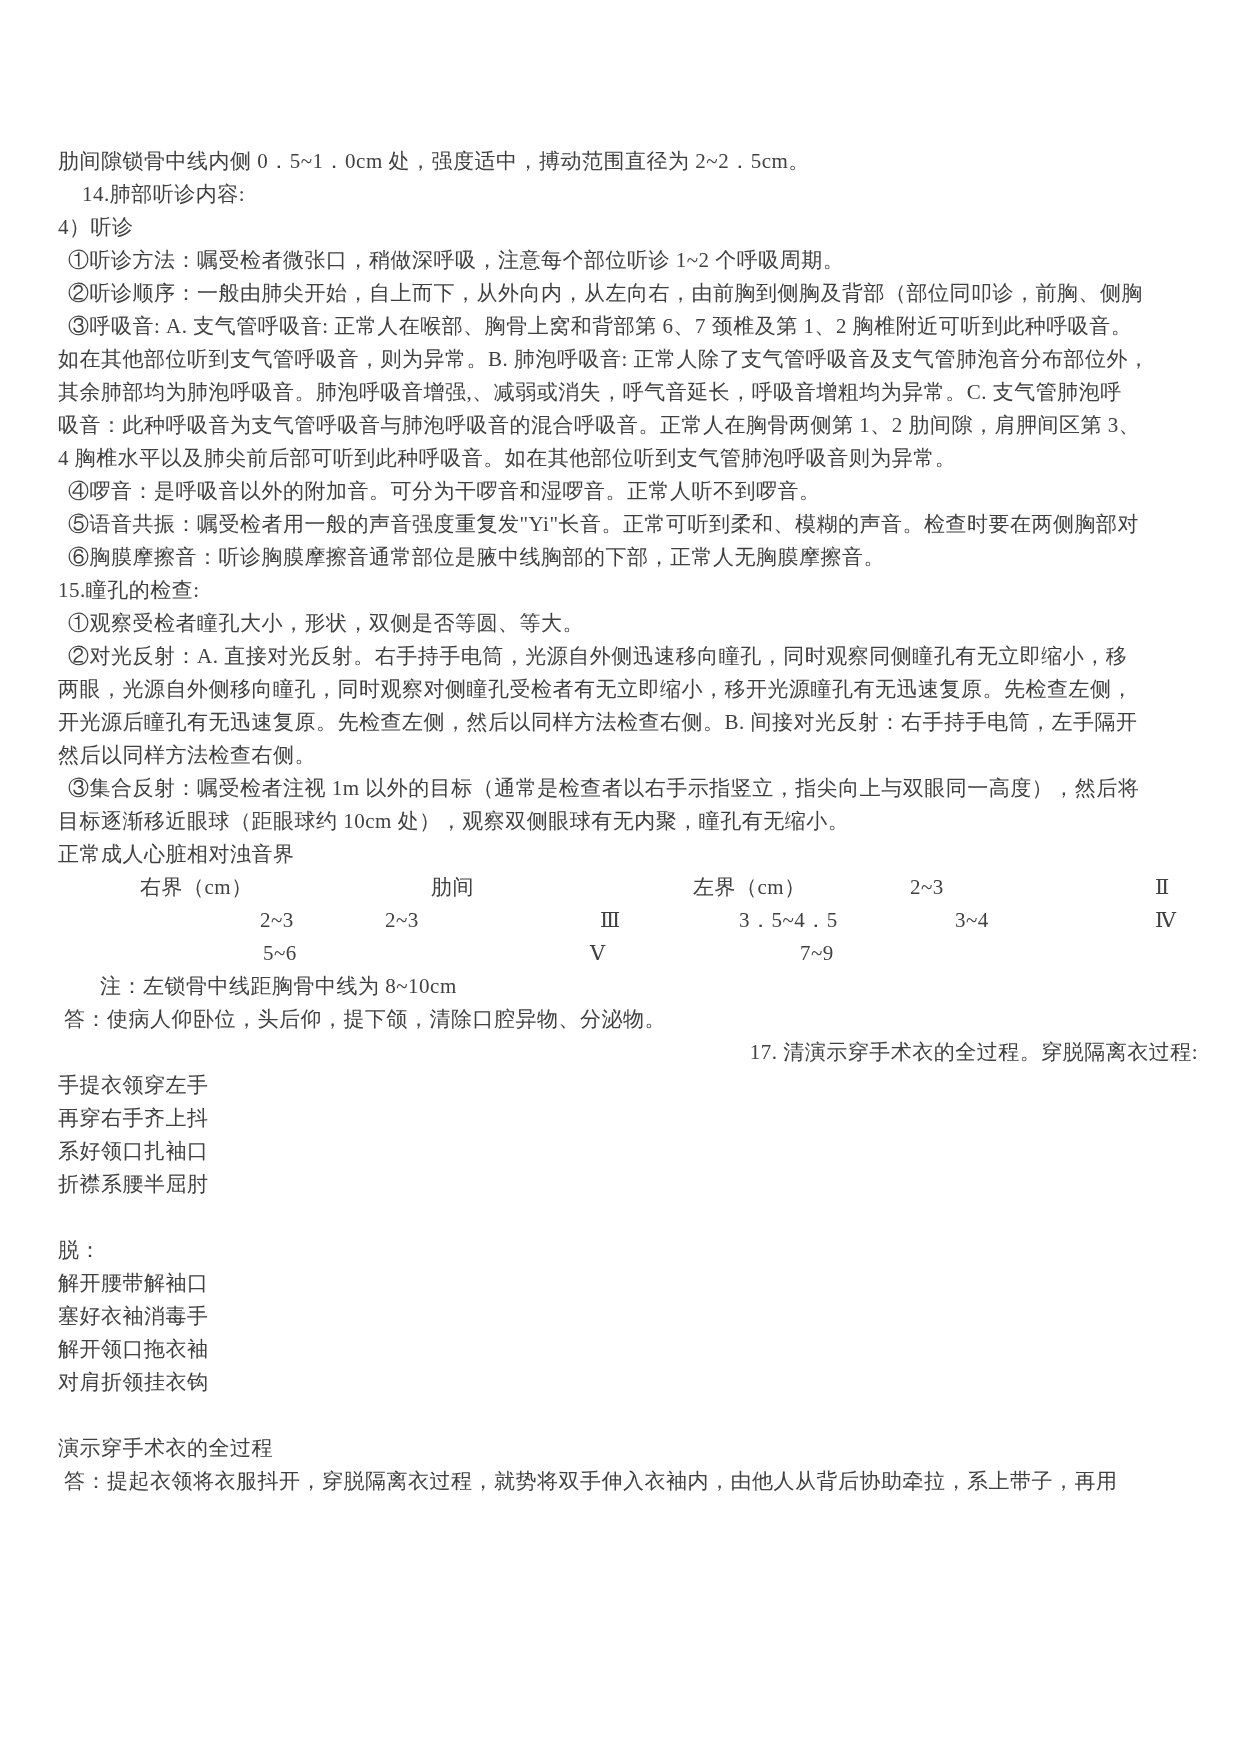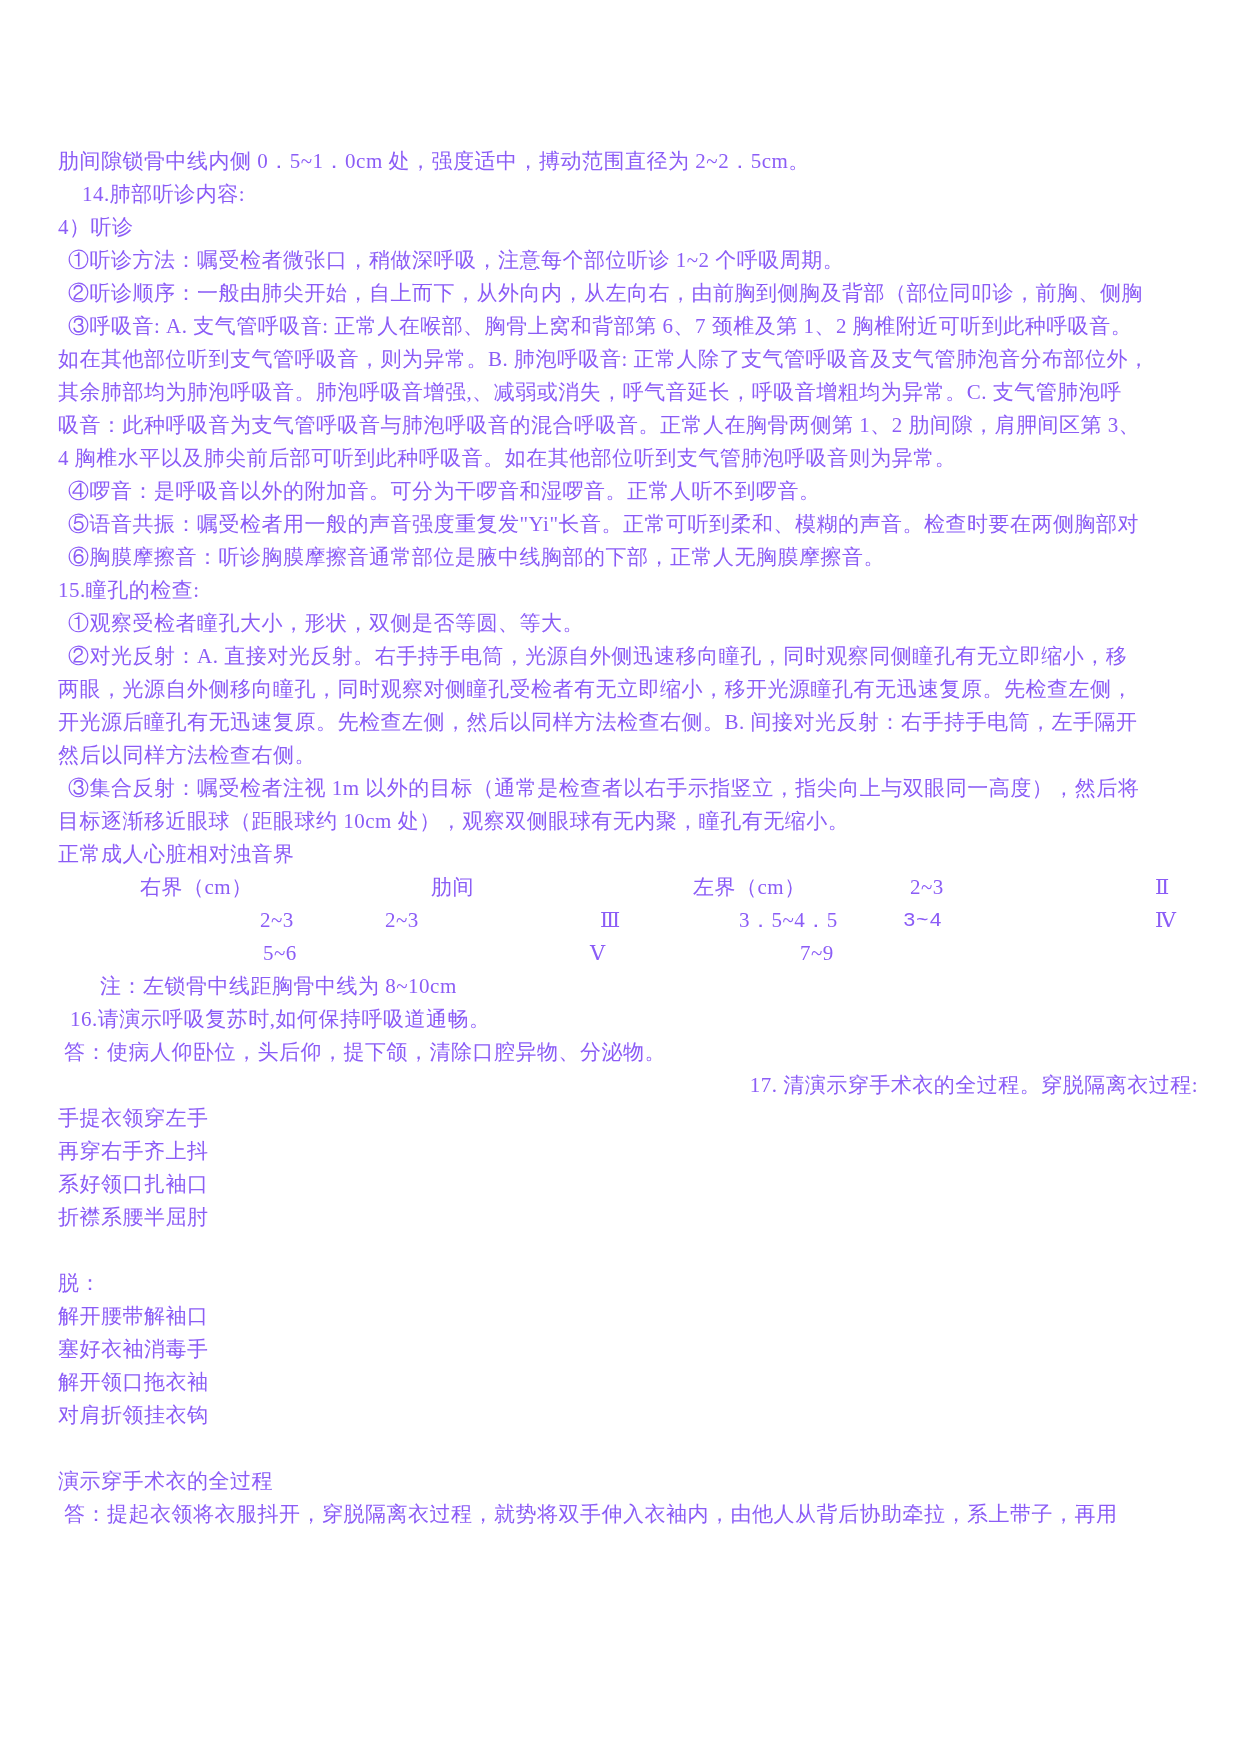--- a/index.html
+++ b/index.html
@@ -2,21 +2,21 @@
 <html><head>
 <meta charset="utf-8">
 <style>
   html,body{margin:0;padding:0;background:#ffffff;}
   .page{
     position:relative;
     width:1241px;height:1754px;
     background:#ffffff;
     overflow:hidden;
     font-family:"Liberation Serif","DejaVu Serif",serif;
-    color:#8b5cf6;
+    color:#404040;
   }
   .doc{
     position:absolute;
     left:58px;top:145px;
     width:1140px;
   }
   .line{
     height:33px;
     line-height:33px;
     font-size:21px;
@@ -30,21 +30,21 @@
   .ind3{padding-left:12px;}  
   .ind4{padding-left:6px;}   
   .ind5{padding-left:42px;}  
   .ind6{padding-left:20px;text-align:right;}  
   
   .trow{position:relative;}
   .trow span{position:absolute;top:0;white-space:pre;}
   .r1 .c0{left:82px;}  .r1 .c1{left:373px;} .r1 .c2{left:635px;}
   .r1 .c3{left:852px;} .r1 .c4{left:1097px;}
   .r2 .c0{left:202px;} .r2 .c1{left:327px;} .r2 .c2{left:542px;}
-  .r2 .c3{left:681px;} .r2 .c4{left:845px;font-family:Liberation Mono, monospace;} .r2 .c5{left:1097px;}
+  .r2 .c3{left:681px;} .r2 .c4{left:897px;} .r2 .c5{left:1097px;}
   .r3 .c0{left:205px;} .r3 .c1{left:532px;} .r3 .c2{left:742px;}
 </style>
 </head>
 <body>
 
 <div class="page">
   <div class="doc">
 
     <div id="lines-top">
         <div class="line ind0">肋间隙锁骨中线内侧 0．5~1．0cm 处，强度适中，搏动范围直径为 2~2．5cm。</div>
@@ -89,21 +89,20 @@
     </div>
 
     <div class="line trow r3">
       <span class="c0">5~6</span>
       <span class="c1">Ⅴ</span>
       <span class="c2">7~9</span>
     </div>
 
     <div id="lines-bottom">
         <div class="line ind5">注：左锁骨中线距胸骨中线为 8~10cm</div>
-        <div class="line ind3">16.请演示呼吸复苏时,如何保持呼吸道通畅。</div>
         <div class="line ind4">答：使病人仰卧位，头后仰，提下颌，清除口腔异物、分泌物。</div>
         <div class="line ind6">17. 清演示穿手术衣的全过程。穿脱隔离衣过程:</div>
         <div class="line ind0">手提衣领穿左手</div>
         <div class="line ind0">再穿右手齐上抖</div>
         <div class="line ind0">系好领口扎袖口</div>
         <div class="line ind0">折襟系腰半屈肘</div>
         <div class="line ind0"></div>
         <div class="line ind0">脱：</div>
         <div class="line ind0">解开腰带解袖口</div>
         <div class="line ind0">塞好衣袖消毒手</div>

